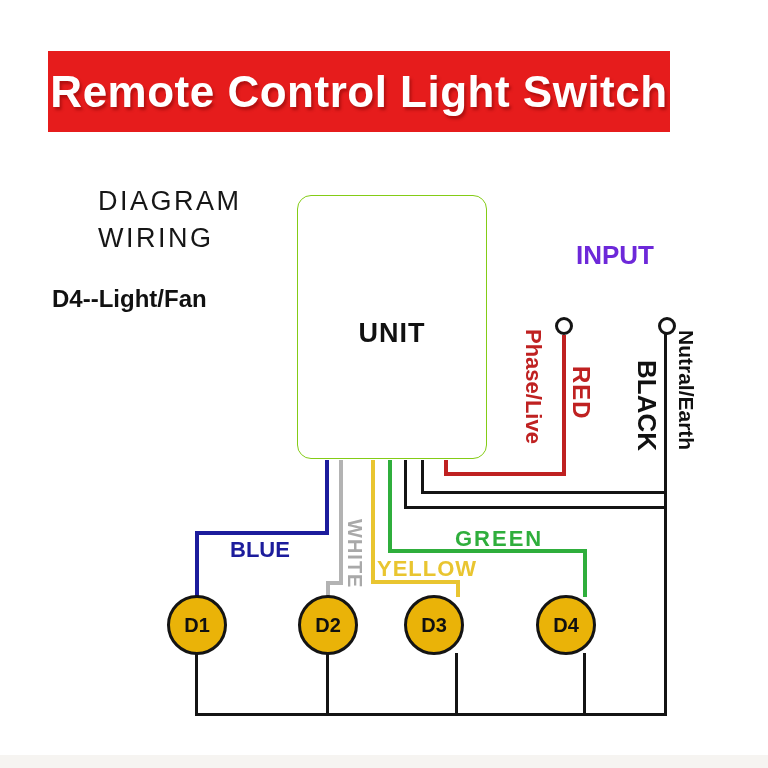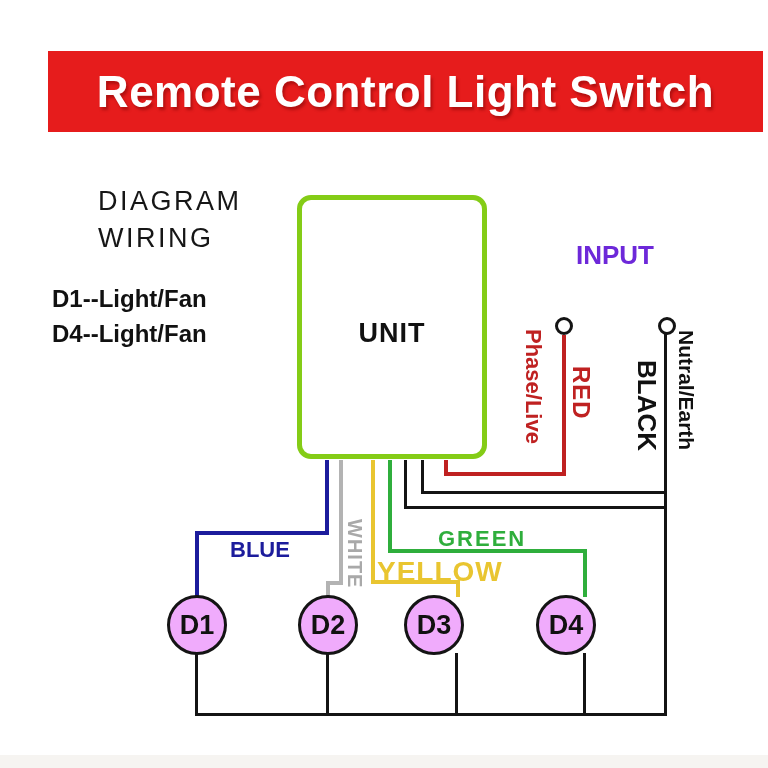--- a/index.html
+++ b/index.html
@@ -3,42 +3,42 @@
 <meta charset="utf-8">
 <style>
   html,body{margin:0;padding:0;}
   body{
     width:768px;height:768px;position:relative;background:#ffffff;
     font-family:"Liberation Sans", sans-serif;overflow:hidden;
   }
   .abs{position:absolute;}
   
   .banner{
-    left:48px;top:51px;width:715px;height:81px;
+    left:48px;top:51px;width:622px;height:81px;
     background:var(--banner-bg,#e61c1c);
     display:flex;align-items:center;justify-content:center;
   }
   .banner-title{
     color:var(--banner-fg,#fff);font-size:44px;font-weight:bold;
     letter-spacing:0.5px;text-shadow:2px 3px 3px rgba(110,0,0,0.45);
     white-space:nowrap;
   }
   
   .heading{
     left:98px;top:183px;font-size:27px;line-height:37px;
     letter-spacing:2.5px;color:#161616;font-weight:500;
   }
   .legend{
     left:52px;top:281px;font-size:24px;line-height:35px;
     font-weight:bold;color:#111;
   }
   
   .unit-box{
     left:297px;top:195px;width:190px;height:264px;
-    border:5px solid #84cc16;border-radius:14px;background:#fff;
+    border:1px solid #84cc16;border-radius:14px;background:#fff;
     box-sizing:border-box;display:flex;align-items:center;justify-content:center;
     z-index:2;
   }
   .unit-label{font-size:27px;font-weight:bold;color:#111;letter-spacing:1px;padding-top:12px;}
   
   .input-label{
     left:530px;top:240px;width:170px;text-align:center;
     font-size:26px;line-height:31px;font-weight:bold;color:#6d28d9;
   }
   
@@ -52,50 +52,49 @@
   
   .terminal{
     width:18px;height:18px;border:3px solid #141414;border-radius:50%;
     background:#fff;box-sizing:border-box;z-index:3;
   }
   
   .wlabel{font-weight:bold;white-space:nowrap;z-index:4;}
   .vlabel{writing-mode:vertical-rl;text-orientation:mixed;}
   .lbl-blue{left:230px;top:537px;font-size:22px;color:var(--wire-blue,#1c1c9c);}
   .lbl-white{left:343px;top:519px;font-size:20px;color:#a9a9a9;letter-spacing:1px;}
-  .lbl-yellow{left:377px;top:556px;font-size:28px;color:var(--wire-yellow,#e9c530);letter-spacing:1px;}
-  .lbl-green{left:438px;top:526px;font-size:22px;color:var(--wire-green,#2fae3c);letter-spacing:2px;}
+  .lbl-yellow{left:377px;top:556px;font-size:22px;color:var(--wire-yellow,#e9c530);letter-spacing:1px;}
+  .lbl-green{left:455px;top:526px;font-size:22px;color:var(--wire-green,#2fae3c);letter-spacing:2px;}
   .lbl-phase{left:520px;top:329px;font-size:22px;color:var(--wire-red,#bf2121);}
   .lbl-red{left:567px;top:366px;font-size:24px;color:var(--wire-red,#bf2121);letter-spacing:1px;}
   .lbl-black{left:631px;top:360px;font-size:26px;color:#111;}
   .lbl-neutral{left:674px;top:330px;font-size:21px;color:#111;}
   
   .device{
     width:60px;height:60px;border:3px solid #141414;border-radius:50%;
-    background:#f0abfc;box-sizing:border-box;top:595px;z-index:2;
+    background:#eab308;box-sizing:border-box;top:595px;z-index:2;
     display:flex;align-items:center;justify-content:center;
-    font-size:27px;font-weight:bold;color:#111;
+    font-size:20px;font-weight:bold;color:#111;
   }
   
   .bottom-strip{left:0;top:755px;width:768px;height:13px;background:#f6f4f1;}
 </style>
 </head>
 <body>
 
 <div class="abs banner">
   <span class="banner-title">Remote Control Light Switch</span>
 </div>
 
 <div class="abs heading">
   <div>DIAGRAM</div>
   <div>WIRING</div>
 </div>
 
 <div class="abs legend">
-  <div>D1--Light/Fan</div>
   <div>D4--Light/Fan</div>
 </div>
 
 <div class="abs input-label">
   <div>INPUT</div>
 </div>
 
 <div class="wire black" style="left:421px;top:460px;width:3px;height:34px;"></div>
 <div class="wire black" style="left:421px;top:491px;width:246px;height:3px;"></div>
 <div class="wire black" style="left:404px;top:460px;width:3px;height:49px;"></div>

